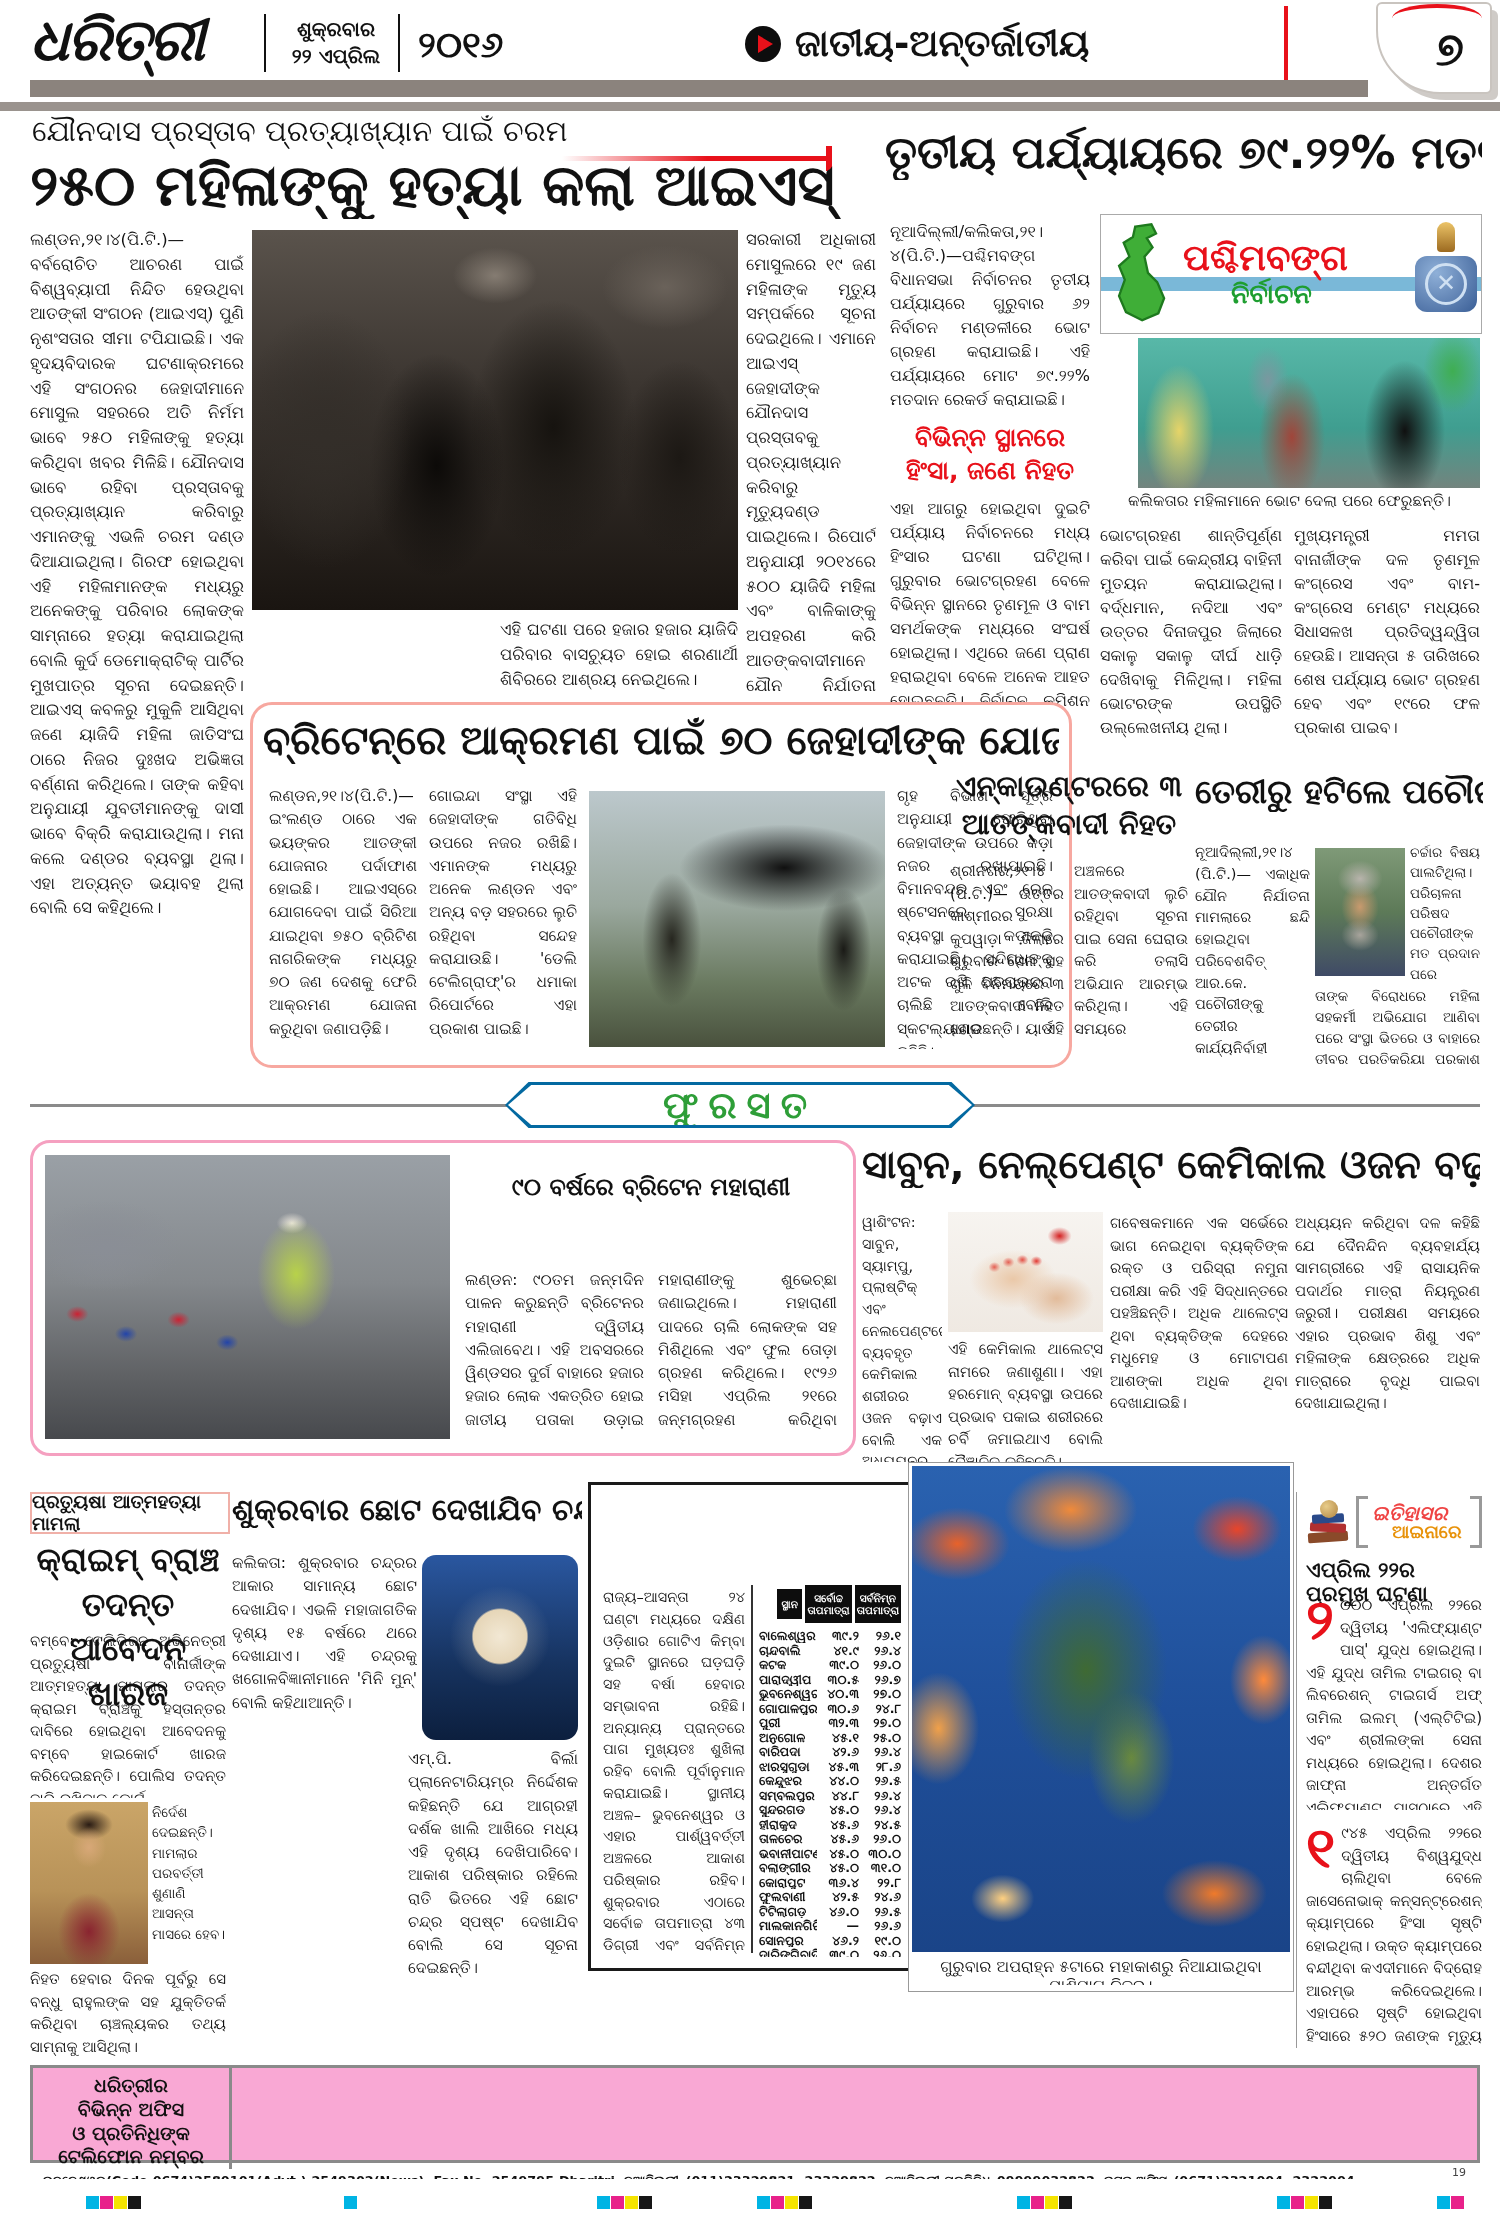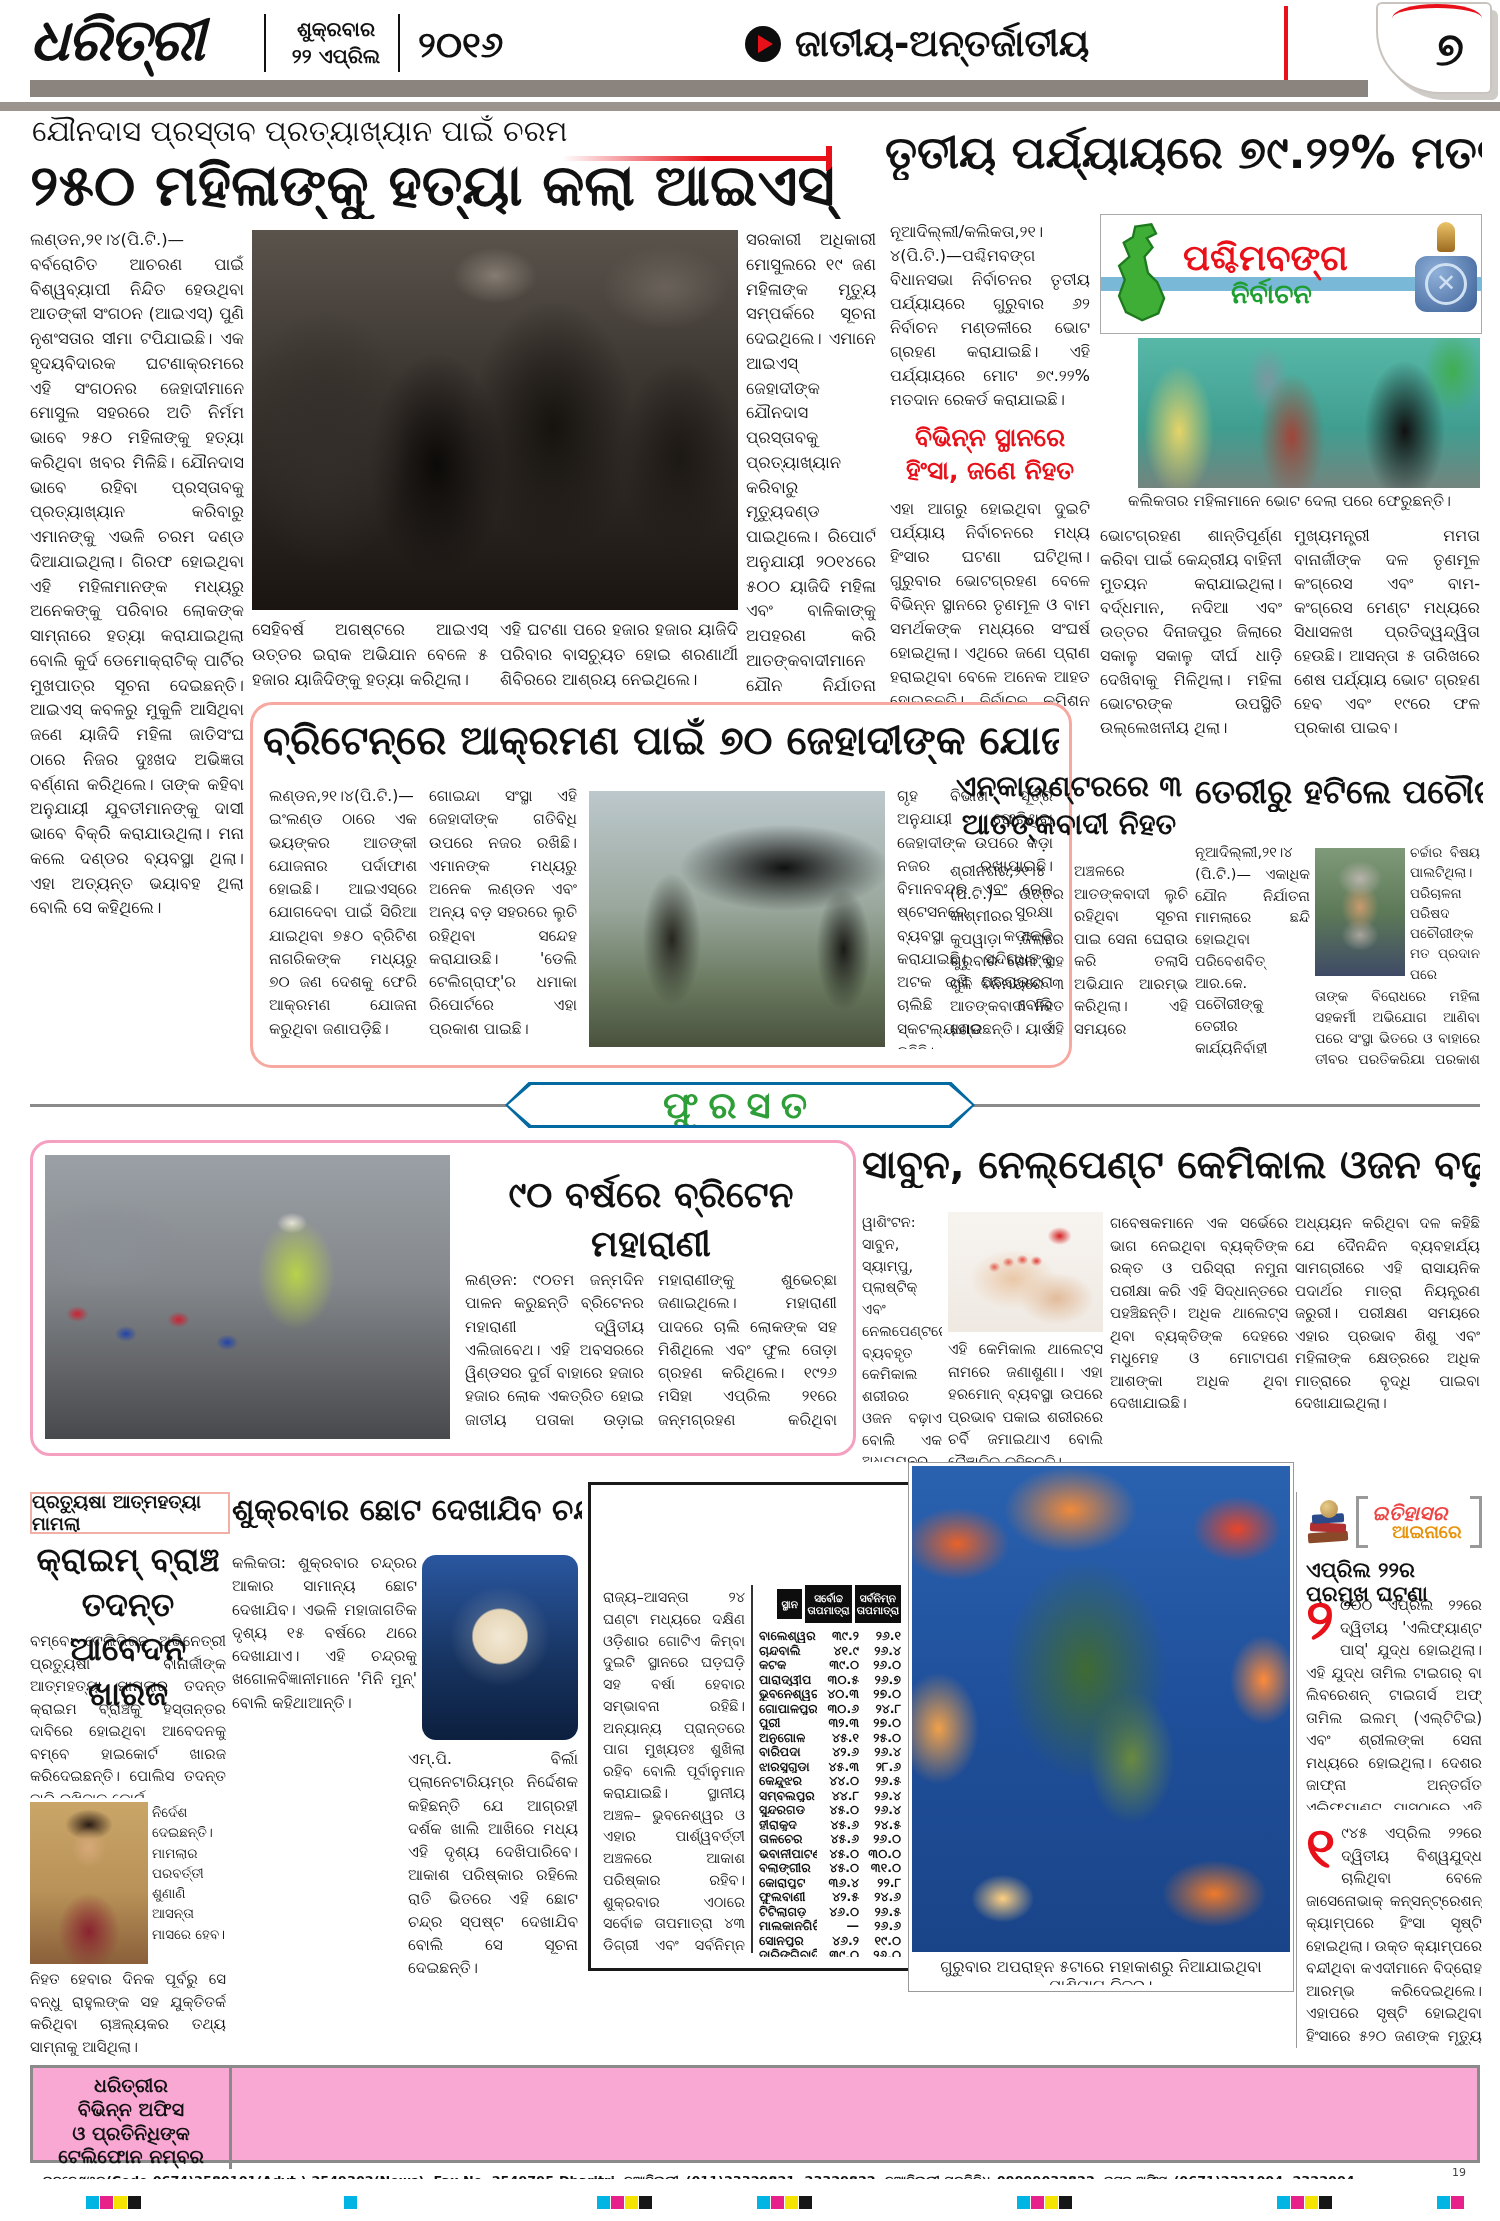--- a/index.html
+++ b/index.html
@@ -178,21 +178,20 @@
   <div class="abs graybar" style="left:30px;top:80px;width:1338px;height:17px;"></div>
   <div class="abs graybar2" style="left:0;top:102px;width:1500px;height:9px;"></div>
 
   <div class="abs kicker" style="left:32px;top:114px;width:540px;">ଯୌନଦାସ ପ୍ରସ୍ତାବ ପ୍ରତ୍ୟାଖ୍ୟାନ ପାଇଁ ଚରମ ପରିଣତି</div>
   <div class="abs arrow-line" style="left:562px;top:156px;width:264px;"></div>
   <div class="abs arrow-tick" style="left:826px;top:146px;height:25px;"></div>
   <div class="abs lead-headline" style="left:30px;top:152px;width:910px;">୨୫୦ ମହିଳାଙ୍କୁ ହତ୍ୟା କଲା ଆଇଏସ୍</div>
   <div class="abs txt" style="left:30px;top:228px;width:214px;height:836px;">ଲଣ୍ଡନ,୨୧।୪(ପି.ଟି.)—ବର୍ବରୋଚିତ ଆଚରଣ ପାଇଁ ବିଶ୍ୱବ୍ୟାପୀ ନିନ୍ଦିତ ହେଉଥିବା ଆତଙ୍କୀ ସଂଗଠନ (ଆଇଏସ୍) ପୁଣି ନୃଶଂସତାର ସୀମା ଟପିଯାଇଛି। ଏକ ହୃଦୟବିଦାରକ ଘଟଣାକ୍ରମରେ ଏହି ସଂଗଠନର ଜେହାଦୀମାନେ ମୋସୁଲ ସହରରେ ଅତି ନିର୍ମମ ଭାବେ ୨୫୦ ମହିଳାଙ୍କୁ ହତ୍ୟା କରିଥିବା ଖବର ମିଳିଛି। ଯୌନଦାସ ଭାବେ ରହିବା ପ୍ରସ୍ତାବକୁ ପ୍ରତ୍ୟାଖ୍ୟାନ କରିବାରୁ ଏମାନଙ୍କୁ ଏଭଳି ଚରମ ଦଣ୍ଡ ଦିଆଯାଇଥିଲା। ଗିରଫ ହୋଇଥିବା ଏହି ମହିଳାମାନଙ୍କ ମଧ୍ୟରୁ ଅନେକଙ୍କୁ ପରିବାର ଲୋକଙ୍କ ସାମ୍ନାରେ ହତ୍ୟା କରାଯାଇଥିଲା ବୋଲି କୁର୍ଦ ଡେମୋକ୍ରାଟିକ୍ ପାର୍ଟିର ମୁଖପାତ୍ର ସୂଚନା ଦେଇଛନ୍ତି। ଆଇଏସ୍ କବଳରୁ ମୁକୁଳି ଆସିଥିବା ଜଣେ ୟାଜିଦି ମହିଳା ଜାତିସଂଘ ଠାରେ ନିଜର ଦୁଃଖଦ ଅଭିଜ୍ଞତା ବର୍ଣ୍ଣନା କରିଥିଲେ। ତାଙ୍କ କହିବା ଅନୁଯାୟୀ ଯୁବତୀମାନଙ୍କୁ ଦାସୀ ଭାବେ ବିକ୍ରି କରାଯାଉଥିଲା। ମନା କଲେ ଦଣ୍ଡର ବ୍ୟବସ୍ଥା ଥିଲା। ଏହା ଅତ୍ୟନ୍ତ ଭୟାବହ ଥିଲା ବୋଲି ସେ କହିଥିଲେ।</div>
   <div class="ph" id="ph-isis" style="left:252px;top:230px;width:486px;height:380px;"></div>
   <div class="abs txt" style="left:746px;top:228px;width:130px;height:472px;">ସରକାରୀ ଅଧିକାରୀ ମୋସୁଲରେ ୧୯ ଜଣ ମହିଳାଙ୍କ ମୃତ୍ୟୁ ସମ୍ପର୍କରେ ସୂଚନା ଦେଇଥିଲେ। ଏମାନେ ଆଇଏସ୍ ଜେହାଦୀଙ୍କ ଯୌନଦାସ ପ୍ରସ୍ତାବକୁ ପ୍ରତ୍ୟାଖ୍ୟାନ କରିବାରୁ ମୃତ୍ୟୁଦଣ୍ଡ ପାଇଥିଲେ। ରିପୋର୍ଟ ଅନୁଯାୟୀ ୨୦୧୪ରେ ୫୦୦ ୟାଜିଦି ମହିଳା ଏବଂ ବାଳିକାଙ୍କୁ ଅପହରଣ କରି ଆତଙ୍କବାଦୀମାନେ ଯୌନ ନିର୍ଯାତନା ଦେଇଥିଲେ।</div>
-  <div class="abs txt" style="left:252px;top:618px;width:236px;height:80px;">ସେହିବର୍ଷ ଅଗଷ୍ଟରେ ଆଇଏସ୍ ଉତ୍ତର ଇରାକ ଅଭିଯାନ ବେଳେ ୫ ହଜାର ୟାଜିଦିଙ୍କୁ ହତ୍ୟା କରିଥିଲା।</div>
   <div class="abs txt" style="left:500px;top:618px;width:238px;height:80px;">ଏହି ଘଟଣା ପରେ ହଜାର ହଜାର ୟାଜିଦି ପରିବାର ବାସଚ୍ୟୁତ ହୋଇ ଶରଣାର୍ଥୀ ଶିବିରରେ ଆଶ୍ରୟ ନେଇଥିଲେ।</div>
 
   <div class="abs hl center nowrap" style="left:885px;top:126px;width:597px;font-size:45px;">ତୃତୀୟ ପର୍ଯ୍ୟାୟରେ ୭୯.୨୨% ମତଦାନ</div>
   <div class="abs" style="left:890px;top:220px;width:200px;height:545px;overflow:hidden;">
     <div class="txt" style="font-size:16px;">ନୂଆଦିଲ୍ଲୀ/କଲିକତା,୨୧।୪(ପି.ଟି.)—ପଶ୍ଚିମବଙ୍ଗ ବିଧାନସଭା ନିର୍ବାଚନର ତୃତୀୟ ପର୍ଯ୍ୟାୟରେ ଗୁରୁବାର ୬୨ ନିର୍ବାଚନ ମଣ୍ଡଳୀରେ ଭୋଟ ଗ୍ରହଣ କରାଯାଇଛି। ଏହି ପର୍ଯ୍ୟାୟରେ ମୋଟ ୭୯.୨୨% ମତଦାନ ରେକର୍ଡ କରାଯାଇଛି।</div>
     <div class="subhead-red">ବିଭିନ୍ନ ସ୍ଥାନରେ ହିଂସା, ଜଣେ ନିହତ</div>
     <div class="txt" style="font-size:16px;">ଏହା ଆଗରୁ ହୋଇଥିବା ଦୁଇଟି ପର୍ଯ୍ୟାୟ ନିର୍ବାଚନରେ ମଧ୍ୟ ହିଂସାର ଘଟଣା ଘଟିଥିଲା। ଗୁରୁବାର ଭୋଟଗ୍ରହଣ ବେଳେ ବିଭିନ୍ନ ସ୍ଥାନରେ ତୃଣମୂଳ ଓ ବାମ ସମର୍ଥକଙ୍କ ମଧ୍ୟରେ ସଂଘର୍ଷ ହୋଇଥିଲା। ଏଥିରେ ଜଣେ ପ୍ରାଣ ହରାଇଥିବା ବେଳେ ଅନେକ ଆହତ ହୋଇଛନ୍ତି। ନିର୍ବାଚନ କମିଶନ ଘଟଣାର ରିପୋର୍ଟ ମାଗିଛନ୍ତି।</div>
   </div>
   <div class="abs banner" style="left:1100px;top:214px;width:380px;height:118px;">
     <div class="banner-band"></div>
@@ -234,21 +233,21 @@
 
   <div class="abs hexline" style="left:30px;top:1104px;width:1450px;"></div>
   <div class="abs hexouter" style="left:505px;top:1082px;width:470px;height:46px;">
     <div class="hexinner">
         <span class="furusat-label">ଫୁରସତ</span>
       </div>
   </div>
 
   <div class="pinkbox2" style="left:30px;top:1140px;width:820px;height:310px;">
     <div class="ph" id="ph-queen" style="left:12px;top:12px;width:405px;height:284px;"></div>
-    <div class="abs hl center" style="left:432px;top:28px;width:372px;font-size:36px;line-height:1.35;">୯୦ ବର୍ଷରେ ବ୍ରିଟେନ ମହାରାଣୀ</div>
+    <div class="abs hl center" style="left:432px;top:28px;width:372px;font-size:24px;line-height:1.35;">୯୦ ବର୍ଷରେ ବ୍ରିଟେନ ମହାରାଣୀ</div>
     <div class="abs txt" style="left:432px;top:126px;width:372px;height:170px;font-size:15.5px;column-count:2;column-gap:14px;">ଲଣ୍ଡନ: ୯୦ତମ ଜନ୍ମଦିନ ପାଳନ କରୁଛନ୍ତି ବ୍ରିଟେନର ମହାରାଣୀ ଦ୍ୱିତୀୟ ଏଲିଜାବେଥ। ଏହି ଅବସରରେ ୱିଣ୍ଡସର ଦୁର୍ଗ ବାହାରେ ହଜାର ହଜାର ଲୋକ ଏକତ୍ରିତ ହୋଇ ଜାତୀୟ ପତାକା ଉଡ଼ାଇ ମହାରାଣୀଙ୍କୁ ଶୁଭେଚ୍ଛା ଜଣାଇଥିଲେ। ମହାରାଣୀ ପାଦରେ ଚାଲି ଲୋକଙ୍କ ସହ ମିଶିଥିଲେ ଏବଂ ଫୁଲ ତୋଡ଼ା ଗ୍ରହଣ କରିଥିଲେ। ୧୯୨୬ ମସିହା ଏପ୍ରିଲ ୨୧ରେ ଜନ୍ମଗ୍ରହଣ କରିଥିବା ଏଲିଜାବେଥ ପିତାଙ୍କ ପରଲୋକ ପରେ ୧୯୫୨ରେ ସେ ବ୍ରିଟେନ ମହାରାଣୀ ହୋଇଥିଲେ।</div>
   </div>
 
   <div class="abs hl nowrap" style="left:862px;top:1142px;width:618px;font-size:39px;">ସାବୁନ, ନେଲ୍‌ପେଣ୍ଟ କେମିକାଲ ଓଜନ ବଢ଼ାଏ</div>
   <div class="abs txt" style="left:862px;top:1212px;width:80px;height:250px;font-size:14.5px;">ୱାଶିଂଟନ: ସାବୁନ, ସ୍ୟାମ୍ପୁ, ପ୍ଲାଷ୍ଟିକ୍ ଏବଂ ନେଲପେଣ୍ଟରେ ବ୍ୟବହୃତ କେମିକାଲ ଶରୀରର ଓଜନ ବଢ଼ାଏ ବୋଲି ଏକ ଅଧ୍ୟୟନରୁ ଜଣାପଡ଼ିଛି।</div>
   <div class="ph" id="ph-nails" style="left:948px;top:1212px;width:155px;height:120px;"></div>
   <div class="abs txt" style="left:948px;top:1338px;width:155px;height:124px;font-size:15px;">ଏହି କେମିକାଲ ଥାଲେଟ୍ସ ନାମରେ ଜଣାଶୁଣା। ଏହା ହରମୋନ୍ ବ୍ୟବସ୍ଥା ଉପରେ ପ୍ରଭାବ ପକାଇ ଶରୀରରେ ଚର୍ବି ଜମାଇଥାଏ ବୋଲି ବୈଜ୍ଞାନିକ କହିଛନ୍ତି।</div>
   <div class="abs txt" style="left:1110px;top:1212px;width:178px;height:250px;font-size:15px;">ଗବେଷକମାନେ ଏକ ସର୍ଭେରେ ଭାଗ ନେଇଥିବା ବ୍ୟକ୍ତିଙ୍କ ରକ୍ତ ଓ ପରିସ୍ରା ନମୁନା ପରୀକ୍ଷା କରି ଏହି ସିଦ୍ଧାନ୍ତରେ ପହଞ୍ଚିଛନ୍ତି। ଅଧିକ ଥାଲେଟ୍ସ ଥିବା ବ୍ୟକ୍ତିଙ୍କ ଦେହରେ ମଧୁମେହ ଓ ମୋଟାପଣ ଆଶଙ୍କା ଅଧିକ ଥିବା ଦେଖାଯାଇଛି।</div>
   <div class="abs txt" style="left:1295px;top:1212px;width:185px;height:258px;font-size:15px;">ଅଧ୍ୟୟନ କରିଥିବା ଦଳ କହିଛି ଯେ ଦୈନନ୍ଦିନ ବ୍ୟବହାର୍ଯ୍ୟ ସାମଗ୍ରୀରେ ଏହି ରାସାୟନିକ ପଦାର୍ଥର ମାତ୍ରା ନିୟନ୍ତ୍ରଣ ଜରୁରୀ। ପରୀକ୍ଷଣ ସମୟରେ ଏହାର ପ୍ରଭାବ ଶିଶୁ ଏବଂ ମହିଳାଙ୍କ କ୍ଷେତ୍ରରେ ଅଧିକ ମାତ୍ରାରେ ବୃଦ୍ଧି ପାଇବା ଦେଖାଯାଇଥିଲା।</div>
 

